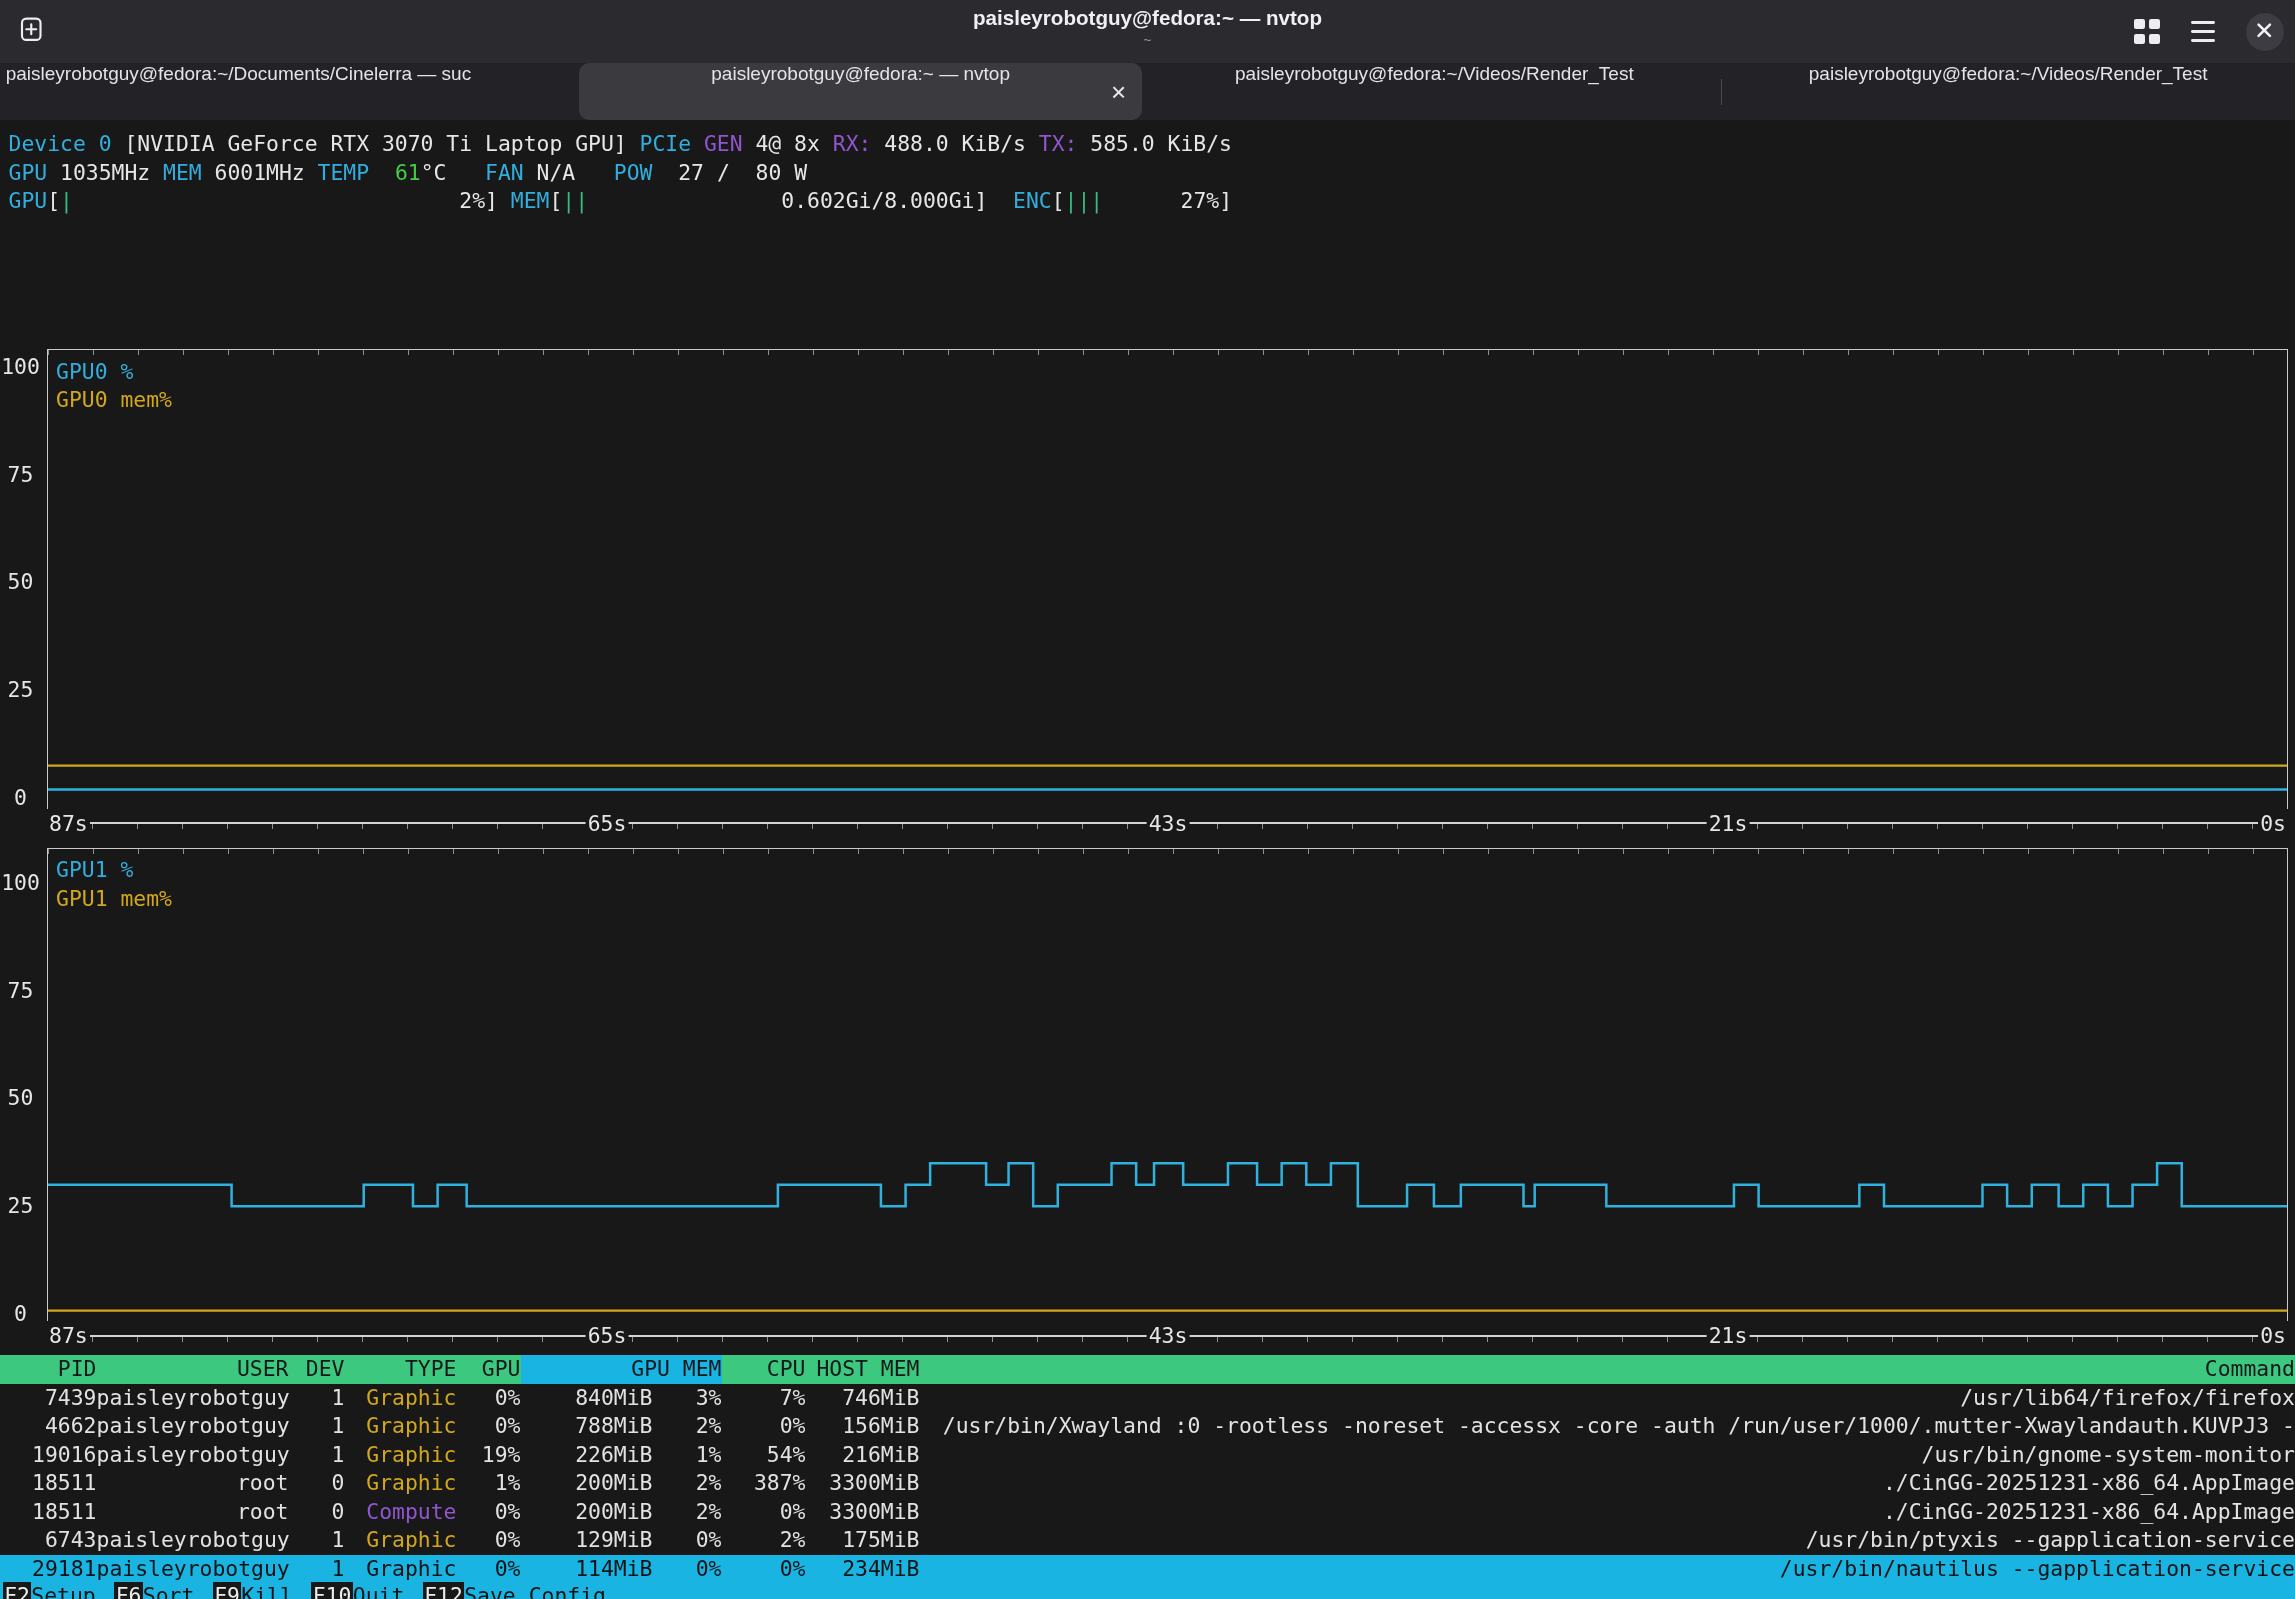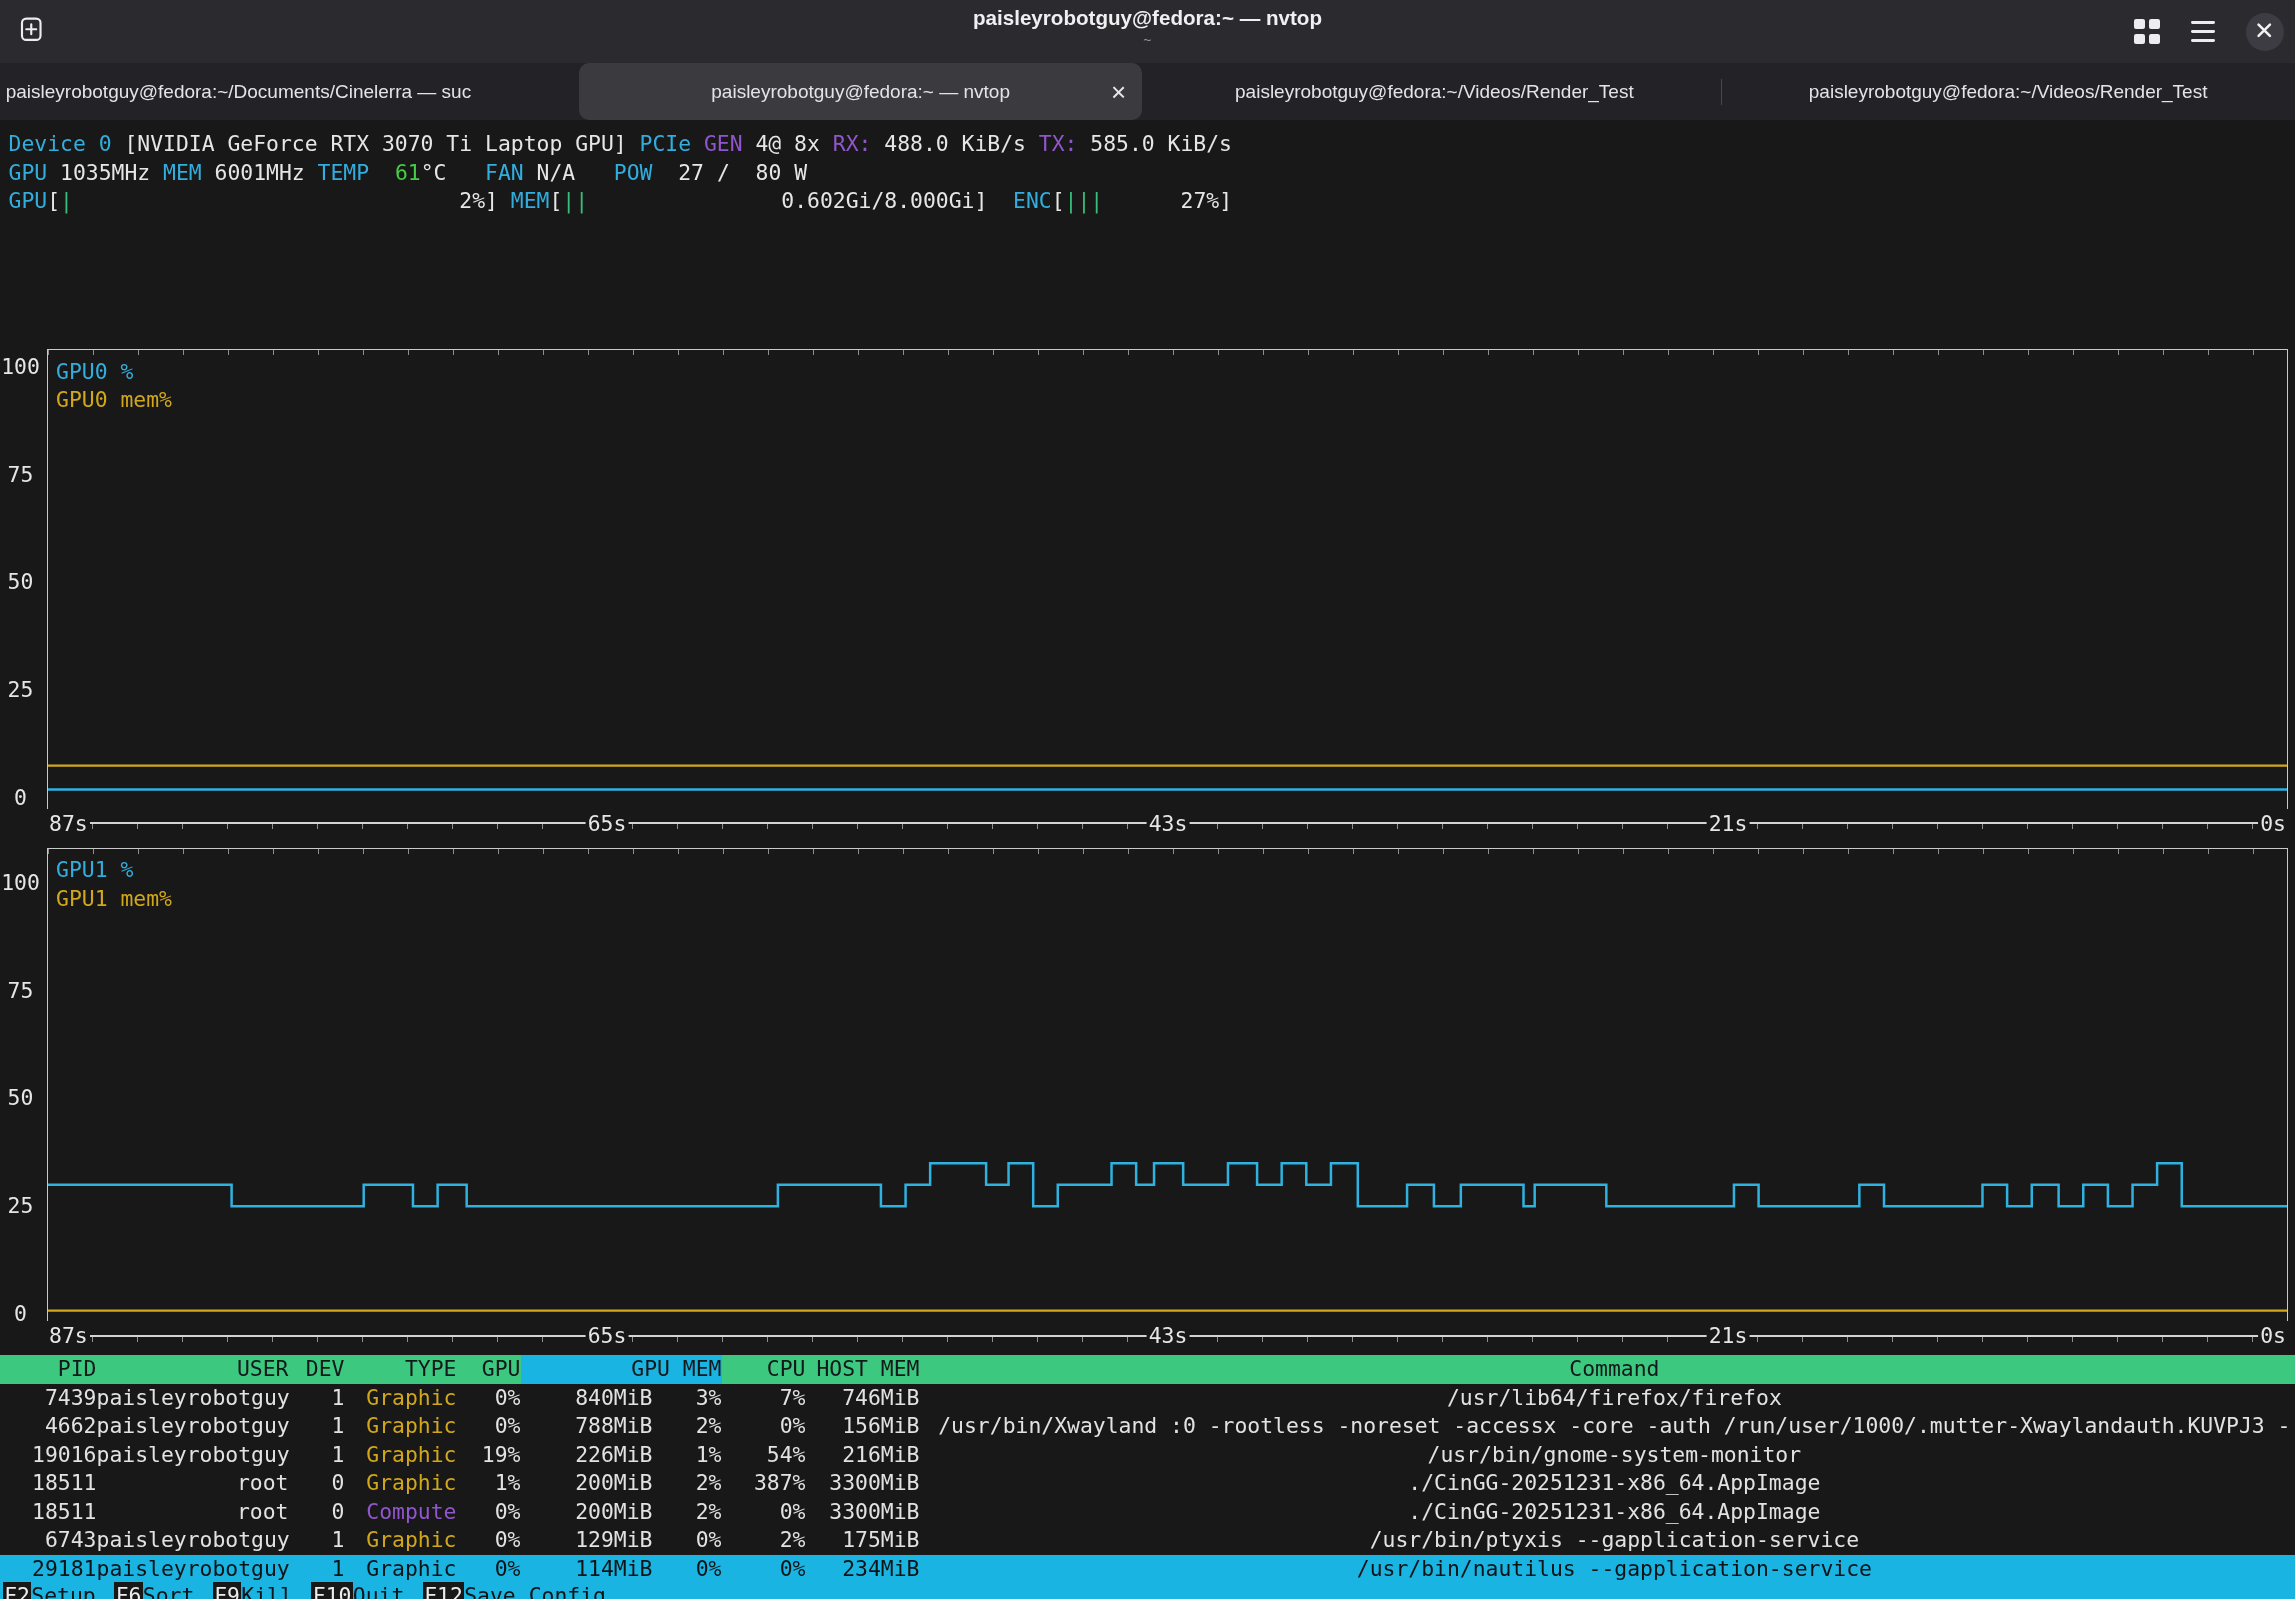--- a/index.html
+++ b/index.html
@@ -18,21 +18,21 @@
   .gridicon{display:grid;grid-template-columns:10.7px 10.7px;grid-template-rows:10.7px 10.7px;gap:4.3px}
   .gridicon i{background:#ededf0;border-radius:2.1px}
   .hamicon{display:flex;flex-direction:column;gap:6.4px}
   .hamicon i{width:24px;height:2.8px;background:#ededf0;border-radius:1.4px}
   .closebtn{width:38px;height:38px;border-radius:50%;background:#3c3c42;border:none;display:flex;align-items:center;justify-content:center;cursor:pointer}
 
   
   .tabbar{position:relative;height:57px;background:#232327;display:flex}
   .tabbar::after{content:"";position:absolute;left:1721px;top:15.7px;width:1.4px;height:26px;background:#47474c}
   .tabslot{position:relative;width:574px;height:57px;display:flex;align-items:center;justify-content:center;cursor:pointer}
-  .tabslot .tabinner{position:relative;width:100%;height:100%;display:flex;align-items:center;justify-content:center;overflow:hidden}
+  .tabslot .tabinner{position:relative;width:100%;height:100%;display:flex;align-items:flex-start;justify-content:center;overflow:hidden}
   .tabslot.clip .tabinner{justify-content:flex-start;padding-left:5.7px;-webkit-mask-image:linear-gradient(90deg,#000 88%,transparent 99%);mask-image:linear-gradient(90deg,#000 88%,transparent 99%)}
   .tablabel{font-size:19px;color:#e4e4e6;white-space:nowrap}
   .tabslot.active .tabinner{margin:5px 5.7px;width:auto;flex:1;background:#3a3a3f;border-radius:10px}
   .tabclose{position:absolute;right:15.7px;top:50%;transform:translateY(-50%);font-size:26px;line-height:26px;color:#e8e8ea;cursor:pointer}
 
   
   .term{position:absolute;left:0;top:120px;width:2295px;height:1480px;background:#181818;font-family:"DejaVu Sans Mono",monospace}
   .tline{font:21.4px/28.5px "DejaVu Sans Mono",monospace;white-space:pre;color:#e6e6e6}
   .c-white{color:#e6e6e6}
   .c-cyan{color:#32aede}
@@ -52,21 +52,21 @@
   .legend{position:absolute;left:56px;font:21.4px/28.5px "DejaVu Sans Mono",monospace;white-space:pre}
   .chart svg{position:absolute;overflow:visible}
   .axisline{position:absolute;height:2.1px;background:#d4d4d4}
   .axisticks{position:absolute;height:5px;background:repeating-linear-gradient(90deg,#8f8f8f 0 1.4px,transparent 1.4px 45px)}
   .xlab{position:absolute;font:21.4px/30px "DejaVu Sans Mono",monospace;color:#e6e6e6;background:#181818;padding:0 2.1px;white-space:nowrap}
 
   
   #ptable{position:absolute;top:1235px;left:0;width:2295px}
   .prow{display:flex;align-items:center;height:28.5px;padding-left:8.5px;font:21.4px/28.5px "DejaVu Sans Mono",monospace;color:#e2e2e2;white-space:pre}
   .prow .cell{flex:0 0 auto;text-align:right;overflow:hidden}
-  .prow .cmd{flex:1 1 auto;text-align:center;margin-left:14.2px;overflow:hidden}
+  .prow .cmd{flex:1 1 auto;text-align:right;margin-left:14.2px;overflow:hidden}
   .phead{background:#3cc87e;color:#14181b;font-weight:normal}
   .phead .blue{background:#1ab4e2}
   .prow.sel{background:#1ab4e2;color:#0e1316}
   .prow.sel .cell,.prow.sel .cmd{color:#0e1316}
 
   
   #fnbar{position:absolute;top:1462px;left:0;width:2295px;height:28.5px;background:#1ab4e2;display:flex;align-items:center;padding-left:2.8px;font:21.4px/28.5px "DejaVu Sans Mono",monospace}
   .chip{display:flex;margin-right:18.5px}
   .fkey{background:#181818;color:#ececec;padding:0 1.4px}
   .flabel{color:#0e1316;white-space:pre}

